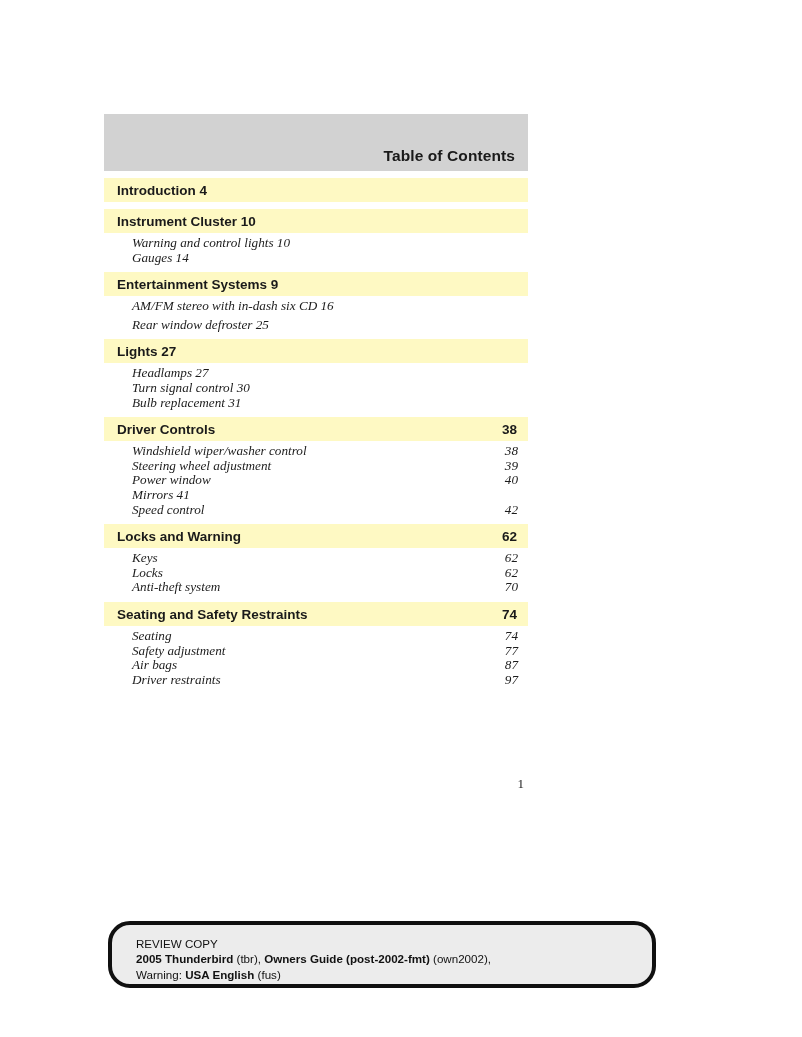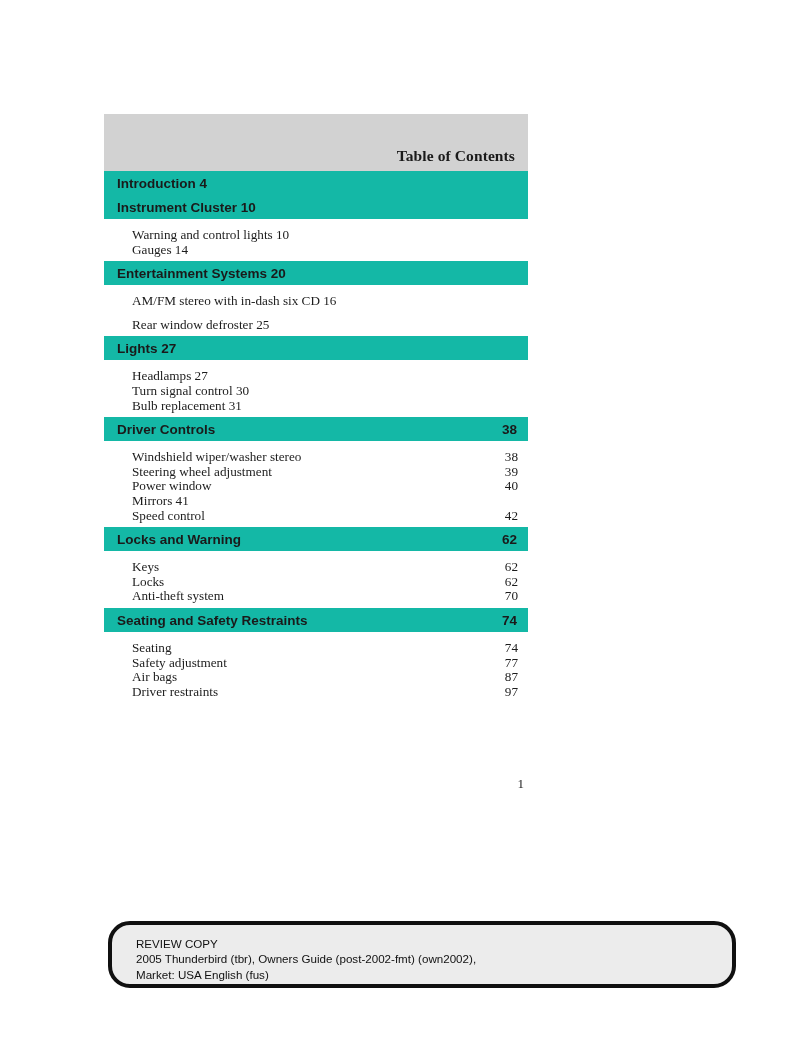--- a/index.html
+++ b/index.html
@@ -29,28 +29,29 @@
     position: relative;
   }
   .title-band .title-text {
     position: absolute;
     right: 13px;
     bottom: 6px;
     font-size: 15.5px;
     font-weight: bold;
     color: #1a1a1a;
     letter-spacing: 0.1px;
-    font-family: Liberation Serif, serif;
+    font-family: Liberation Sans, sans-serif;
   }
 
   
   .sec-bar {
-    background: #14b8a6;
+    background: #fef9c3;
     height: 24px;
     position: relative;
+    margin-top: 7px;
     display: flex;
     align-items: center;
   }
   .sec-bar .sec-label {
     position: absolute;
     left: 13px;
     top: 50%;
     transform: translateY(-50%);
     font-size: 13.5px;
     font-weight: bold;
@@ -64,23 +65,24 @@
     top: 50%;
     transform: translateY(-50%);
     font-size: 13.5px;
     font-weight: bold;
     color: #1a1a1a;
     font-family: "Liberation Sans", sans-serif;
   }
 
   
   .sub-list {
-    margin-top: 9px;
+    margin-top: 3px;
     margin-bottom: 4px;
     padding: 0;
+    font-style: italic;
   }
   .sub-row {
     position: relative;
     height: 14.6px;
     font-family: "Liberation Serif", serif;
     font-size: 13.2px;
     color: #1c1c1c;
     line-height: 14.6px;
   }
   .sub-row .sub-label {
@@ -106,40 +108,40 @@
     font-family: "Liberation Serif", serif;
     font-size: 13px;
     color: #1c1c1c;
   }
 
   
   .review-box {
     position: absolute;
     left: 108px;
     top: 921px;
-    width: 628px;
+    width: 548px;
     height: 67px;
     box-sizing: border-box;
     border: 4px solid #101010;
     border-radius: 22px;
     background: #ececec;
   }
   .review-inner {
     position: absolute;
     left: 24px;
     top: 11px;
     font-family: "Liberation Sans", sans-serif;
     font-size: 11.6px;
     color: #111111;
     line-height: 15.3px;
     white-space: nowrap;
   }
   .review-inner .ln { display: block; }
   .rg { font-weight: normal; }
-  .bd { font-weight: normal; margin-top: 24px; }
+  .bd { font-weight: bold; margin-top: 24px; }
 </style>
 </head>
 <body>
 
 <div class="toc-wrap">
 
   <div class="title-band">
     <div class="title-text">Table of Contents</div>
   </div>
 
@@ -152,21 +154,21 @@
       </div>
       <div class="sub-list">
         <div class="sub-row">
           <span class="sub-label">Warning and control lights 10</span>
         </div>
         <div class="sub-row">
           <span class="sub-label">Gauges 14</span>
         </div>
       </div>
       <div class="sec-bar">
-        <div class="sec-label">Entertainment Systems 20</div>
+        <div class="sec-label">Entertainment Systems 9</div>
       </div>
       <div class="sub-list">
         <div class="sub-row">
           <span class="sub-label">AM/FM stereo with in-dash six CD 16</span>
         </div>
       </div>
       <div class="sub-list">
         <div class="sub-row">
           <span class="sub-label">Rear window defroster 25</span>
         </div>
@@ -184,21 +186,21 @@
         <div class="sub-row">
           <span class="sub-label">Bulb replacement 31</span>
         </div>
       </div>
       <div class="sec-bar">
         <div class="sec-label">Driver Controls</div>
         <div class="sec-page">38</div>
       </div>
       <div class="sub-list">
         <div class="sub-row">
-          <span class="sub-label">Windshield wiper/washer stereo</span>
+          <span class="sub-label">Windshield wiper/washer control</span>
           <span class="sub-page">38</span>
         </div>
         <div class="sub-row">
           <span class="sub-label">Steering wheel adjustment</span>
           <span class="sub-page">39</span>
         </div>
         <div class="sub-row">
           <span class="sub-label">Power window</span>
           <span class="sub-page">40</span>
         </div>
@@ -253,15 +255,15 @@
     </div>
 
 </div>
 
 <div class="folio">1</div>
 
 <div class="review-box">
   <div class="review-inner">
     <span class="ln rg">REVIEW COPY</span>
     <span class="ln"><span class="bd">2005 Thunderbird</span> <span class="rg">(tbr),</span> <span class="bd">Owners Guide (post-2002-fmt)</span> <span class="rg">(own2002),</span></span>
-    <span class="ln"><span class="rg">Market:</span> <span class="bd">USA  English</span> <span class="rg">(fus)</span></span>
+    <span class="ln"><span class="rg">Warning:</span> <span class="bd">USA  English</span> <span class="rg">(fus)</span></span>
   </div>
 </div>
 
 </body></html>

